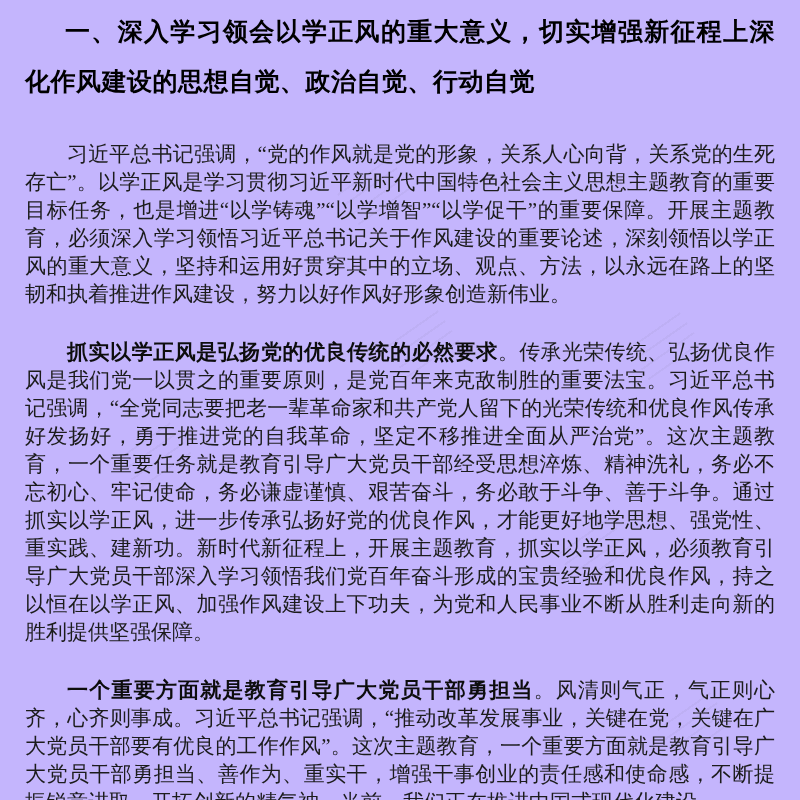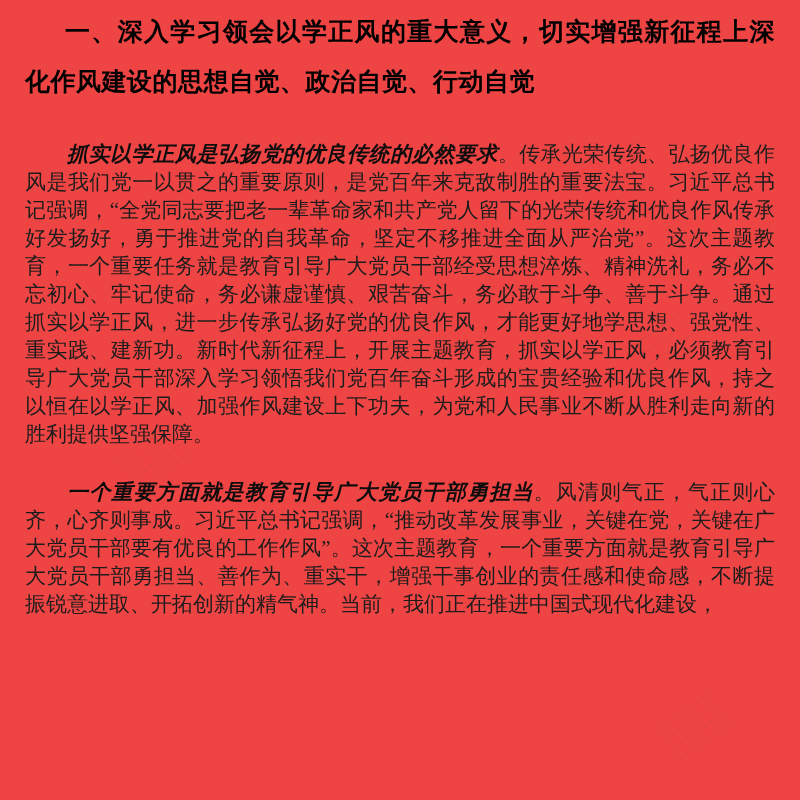--- a/index.html
+++ b/index.html
@@ -3,21 +3,21 @@
 <meta charset="utf-8">
 <style>
   * { margin: 0; padding: 0; box-sizing: border-box; }
   html, body { background: #ffffff; }
   body { width: 800px; height: 800px; overflow: hidden; }
 
   .page {
     position: relative;
     width: 800px;
     height: 800px;
-    background: #ef4444;
+    background: #c4b5fd;
     padding: 6px 25px 0 25px;
     overflow: hidden;
     font-family: "Liberation Serif", "DejaVu Serif", serif;
   }
 
   .doc-title {
     font-family: "Liberation Sans", "DejaVu Sans", sans-serif;
     font-size: 25px;
     font-weight: 700;
     color: #000000;
@@ -35,21 +35,20 @@
     text-align: justify;
     text-indent: 2em;
     margin-bottom: 30px;
   }
 
   .para .lead {
     font-weight: 700;
     color: #0d0d0d;
     font-family: "Liberation Sans", "DejaVu Sans", sans-serif;
     letter-spacing: 0.2px;
-    font-style: italic;
   }
 
   
   .wm {
     position: absolute;
     width: 64px;
     height: 46px;
     opacity: 0.05;
     transform: rotate(-35deg);
     background: repeating-linear-gradient(
@@ -73,20 +72,23 @@
 
   <div class="wm wm1"></div>
   <div class="wm wm2"></div>
   <div class="wm wm3"></div>
   <div class="wm wm4"></div>
   <div class="wm wm5"></div>
   <div class="wm wm6"></div>
 
   <h1 class="doc-title">一、深入学习领会以学正风的重大意义，切实增强新征程上深化作风建设的思想自觉、政治自觉、行动自觉</h1>
 
+  <p class="para">
+    <span>习近平总书记强调，“党的作风就是党的形象，关系人心向背，关系党的生死存亡”。以学正风是学习贯彻习近平新时代中国特色社会主义思想主题教育的重要目标任务，也是增进“以学铸魂”“以学增智”“以学促干”的重要保障。开展主题教育，必须深入学习领悟习近平总书记关于作风建设的重要论述，深刻领悟以学正风的重大意义，坚持和运用好贯穿其中的立场、观点、方法，以永远在路上的坚韧和执着推进作风建设，努力以好作风好形象创造新伟业。</span>
+  </p>
 
   <p class="para">
     <span class="lead">抓实以学正风是弘扬党的优良传统的必然要求</span><span>。传承光荣传统、弘扬优良作风是我们党一以贯之的重要原则，是党百年来克敌制胜的重要法宝。习近平总书记强调，“全党同志要把老一辈革命家和共产党人留下的光荣传统和优良作风传承好发扬好，勇于推进党的自我革命，坚定不移推进全面从严治党”。这次主题教育，一个重要任务就是教育引导广大党员干部经受思想淬炼、精神洗礼，务必不忘初心、牢记使命，务必谦虚谨慎、艰苦奋斗，务必敢于斗争、善于斗争。通过抓实以学正风，进一步传承弘扬好党的优良作风，才能更好地学思想、强党性、重实践、建新功。新时代新征程上，开展主题教育，抓实以学正风，必须教育引导广大党员干部深入学习领悟我们党百年奋斗形成的宝贵经验和优良作风，持之以恒在以学正风、加强作风建设上下功夫，为党和人民事业不断从胜利走向新的胜利提供坚强保障。</span>
   </p>
 
   <p class="para">
     <span class="lead">一个重要方面就是教育引导广大党员干部勇担当</span><span>。风清则气正，气正则心齐，心齐则事成。习近平总书记强调，“推动改革发展事业，关键在党，关键在广大党员干部要有优良的工作作风”。这次主题教育，一个重要方面就是教育引导广大党员干部勇担当、善作为、重实干，增强干事创业的责任感和使命感，不断提振锐意进取、开拓创新的精气神。当前，我们正在推进中国式现代化建设，</span>
   </p>
 
 </div>

